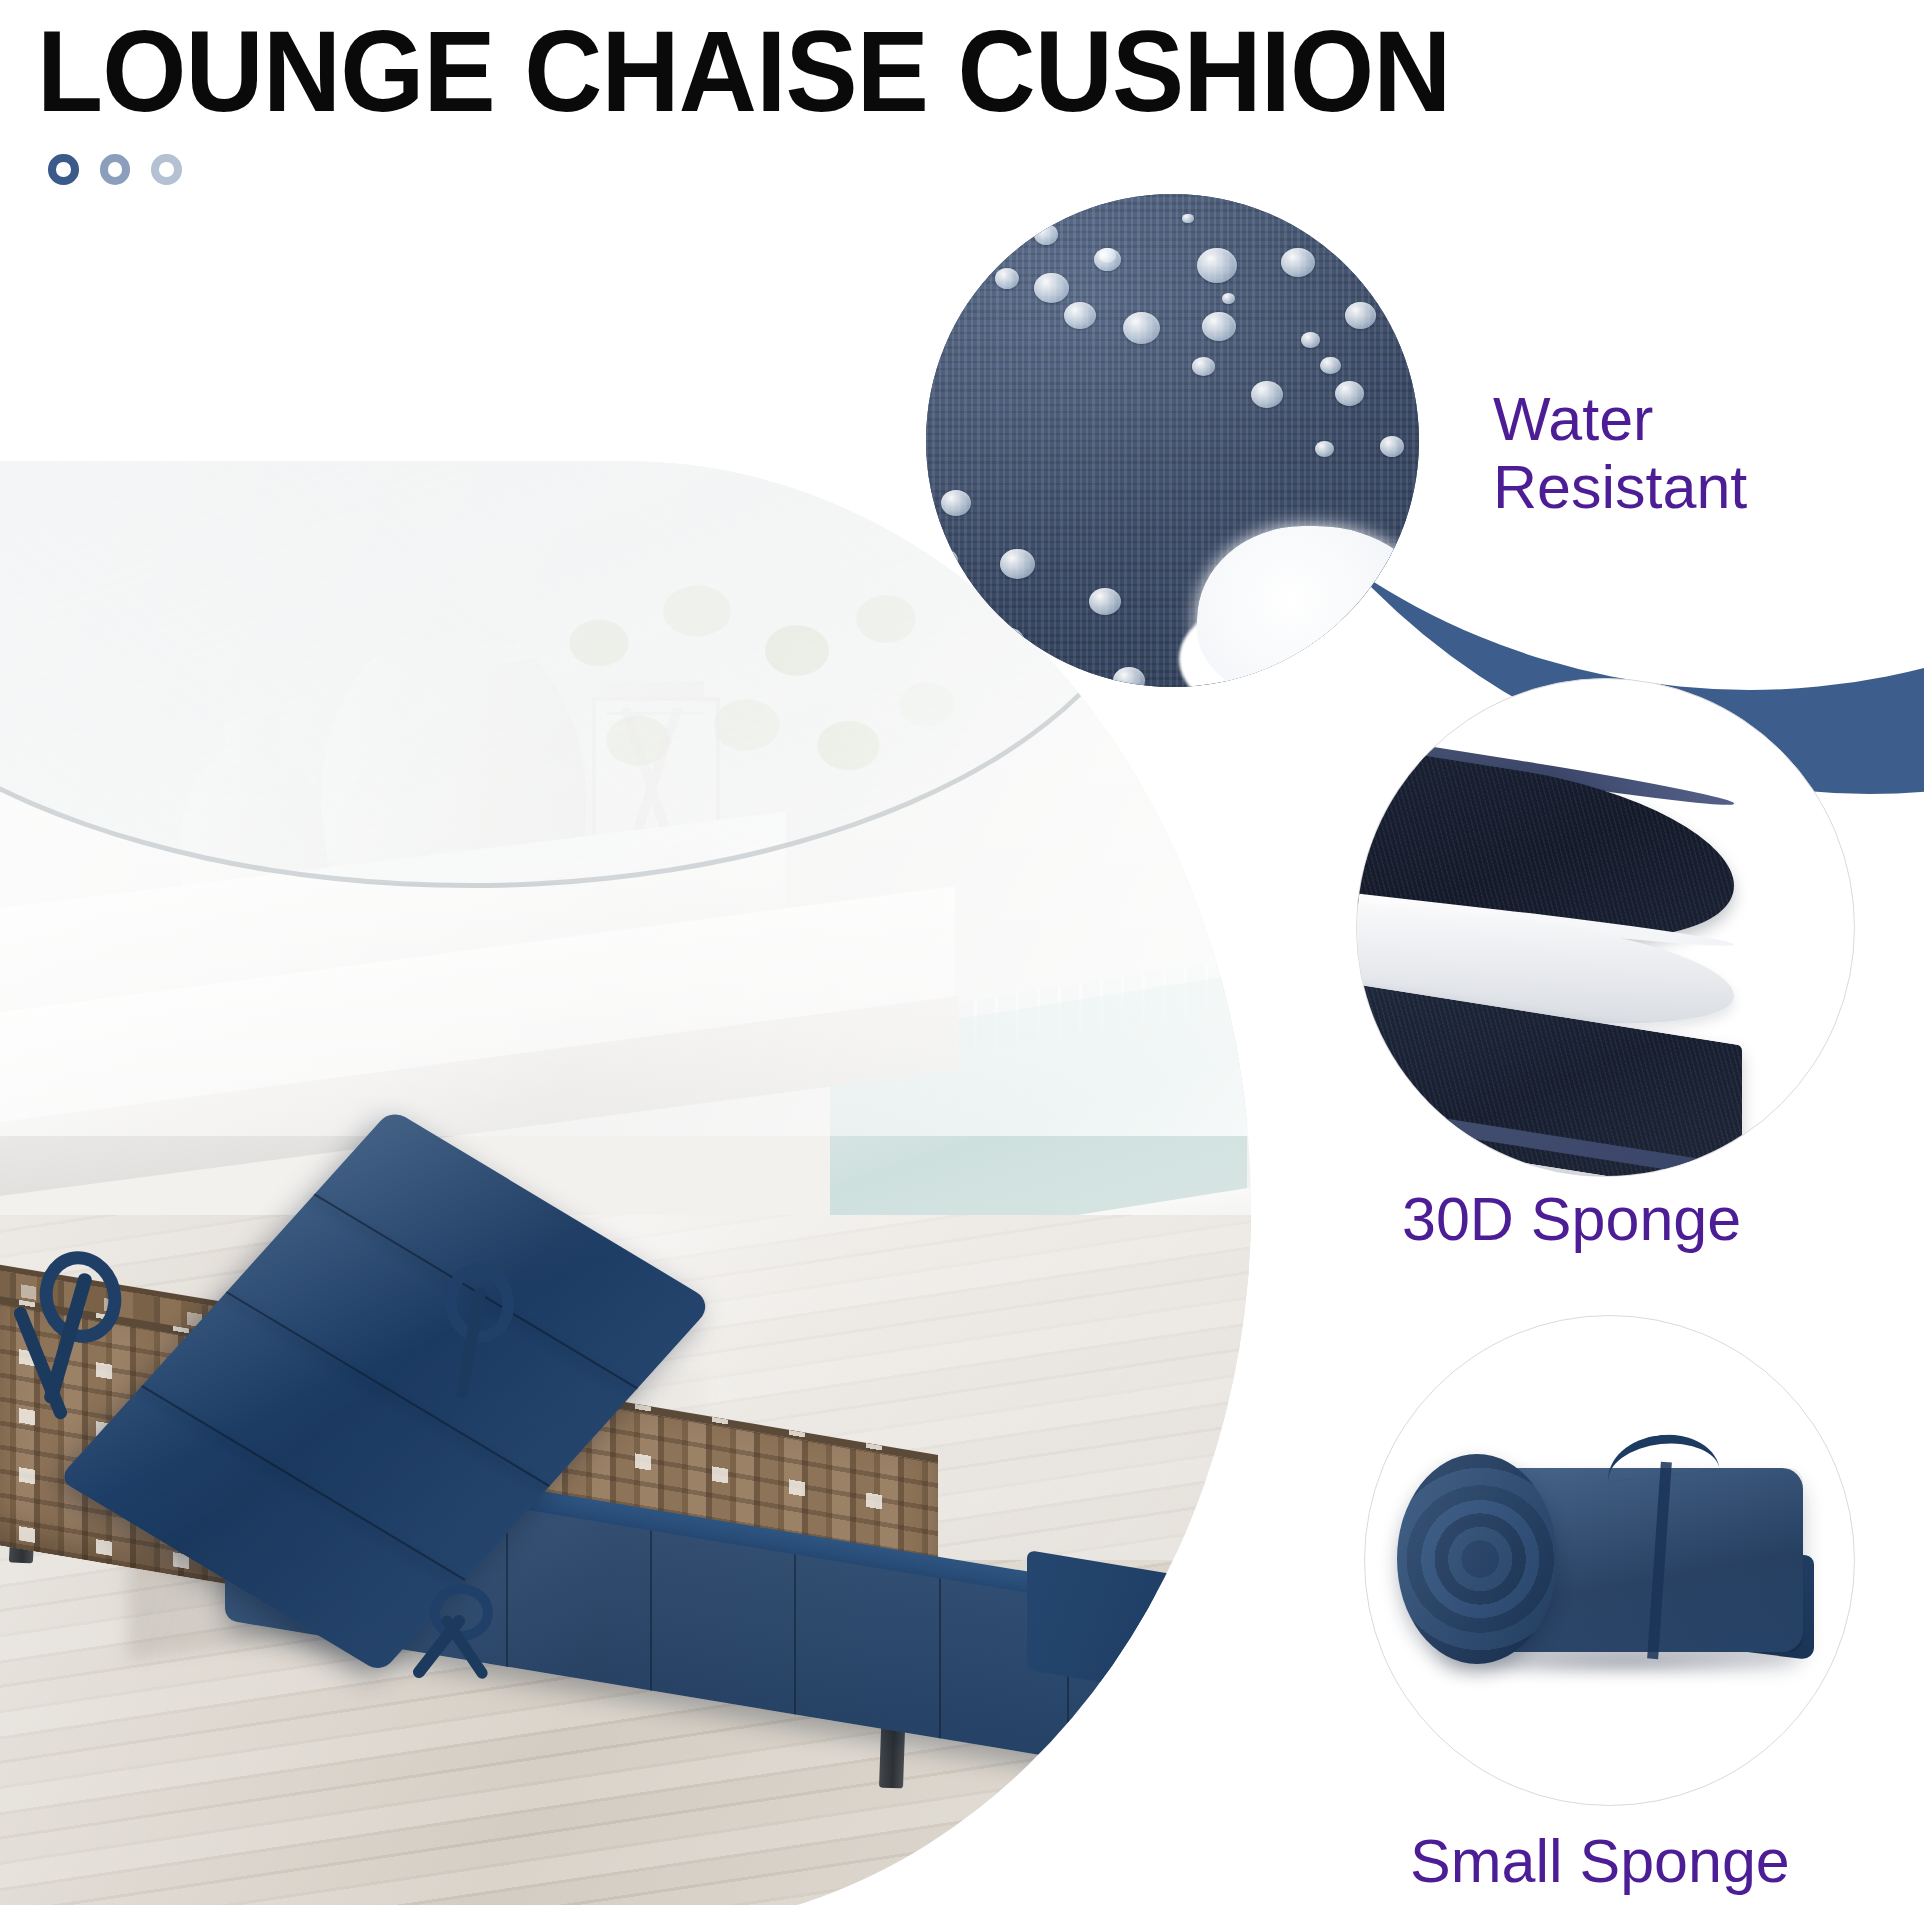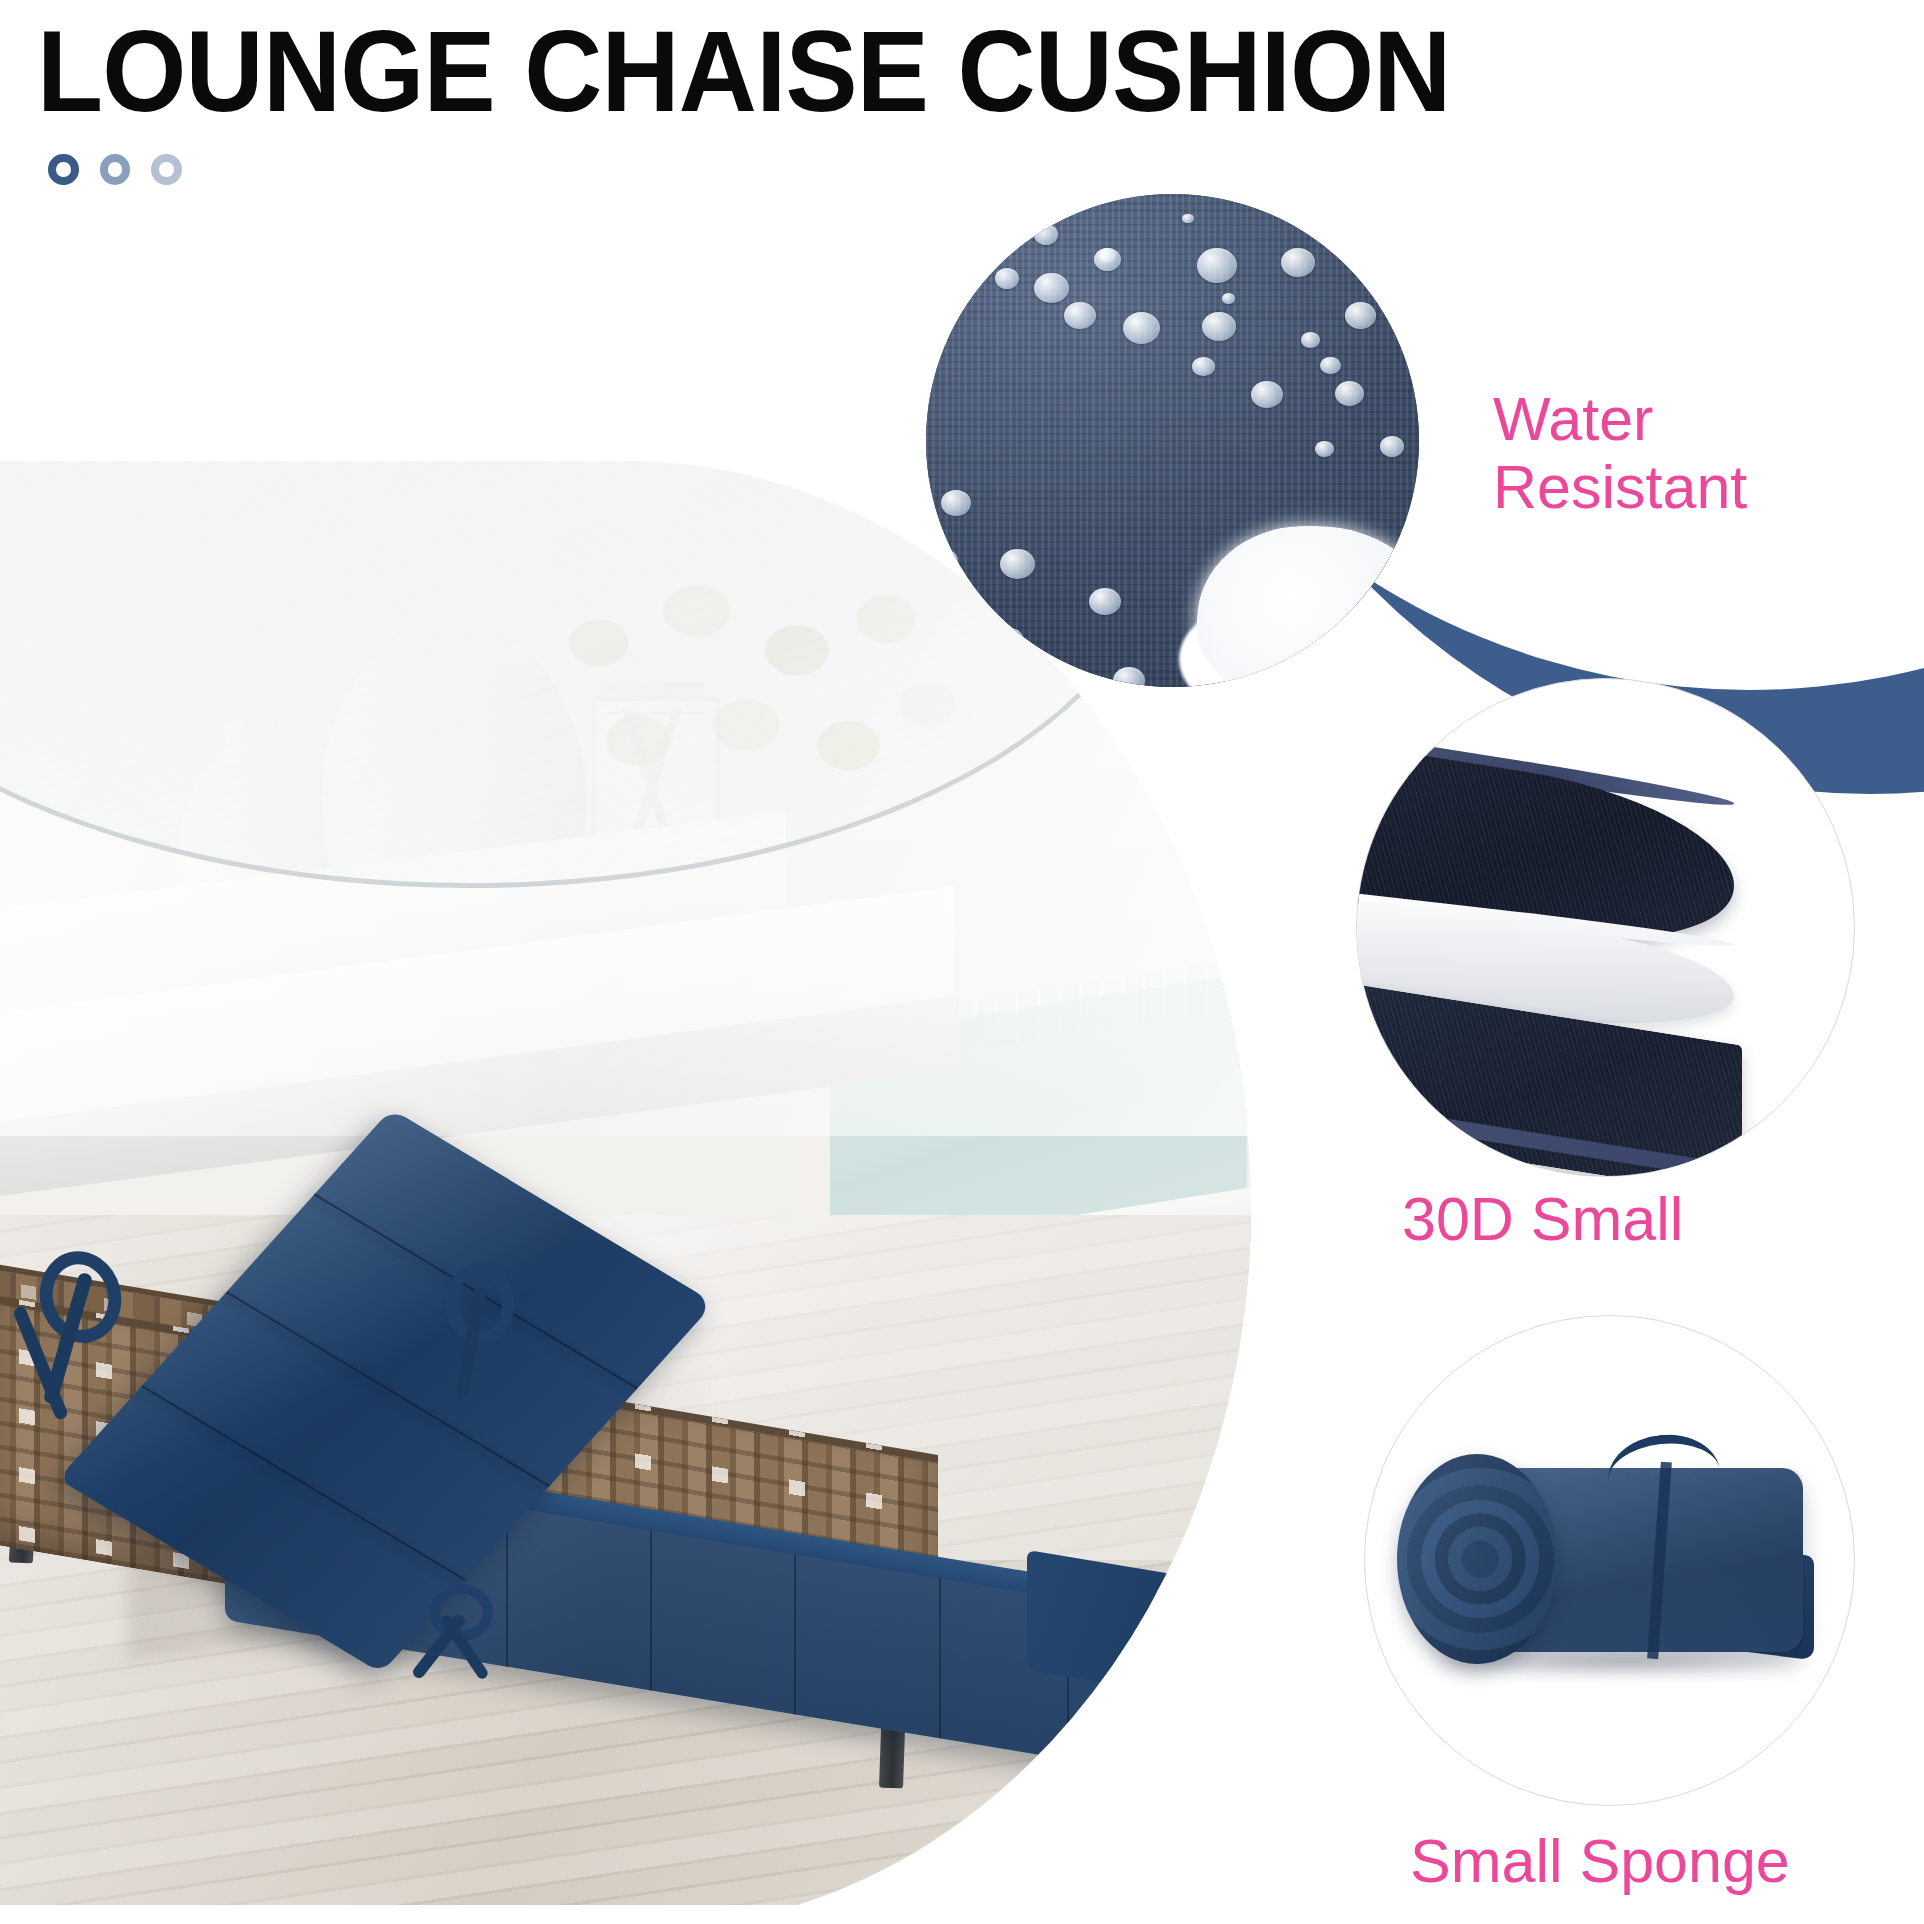--- a/index.html
+++ b/index.html
@@ -282,21 +282,21 @@
   .roll-strap{position:absolute;left:289px;top:146px;width:11.2px;height:197px;
     background:#1a3357;transform:rotate(4deg);opacity:.85;}
   .roll-tiestring{position:absolute;left:241px;top:119px;width:112px;height:32px;
     border-top:9.6px solid #1d3a60;border-radius:50% 50% 0 0/100% 100% 0 0;transform:rotate(-6deg);}
   .roll-shadow{position:absolute;left:71px;top:330px;width:377px;height:32px;
     background:radial-gradient(closest-side,rgba(30,42,62,.26),rgba(30,42,62,0));filter:blur(4.8px);}
   .roll-sheen{position:absolute;left:77px;top:152px;width:361px;height:184px;border-radius:14.4px;
     background:linear-gradient(160deg,rgba(255,255,255,.14),rgba(0,0,0,.12));}
 
   
-  .cap{position:absolute;color:#ec4899;font-weight:400;line-height:1.12;white-space:pre-line;}
+  .cap{position:absolute;color:#4c1d95;font-weight:400;line-height:1.12;white-space:pre-line;}
   .cap-water{left:1493px;top:385px;font-size:61px;}
   .cap-sponge{left:1402px;top:1185px;font-size:61px;}
   .cap-volume{left:1410px;top:1827px;font-size:61px;}
 </style>
 </head>
 <body>
 
 <div id="stage">
 
   <div class="blue-swoosh"></div>
@@ -436,17 +436,17 @@
     <div class="roll-tail"></div>
     <div class="roll-body"></div>
     <div class="roll-sheen"></div>
     <div class="roll-strap"></div>
     <div class="roll-tiestring"></div>
     <div class="roll-spiral"></div>
   </div>
 
   <div class="cap cap-water">Water
 Resistant</div>
-  <div class="cap cap-sponge">30D Small</div>
+  <div class="cap cap-sponge">30D Sponge</div>
   <div class="cap cap-volume">Small Sponge</div>
 
 </div>
 
 
 </body></html>

